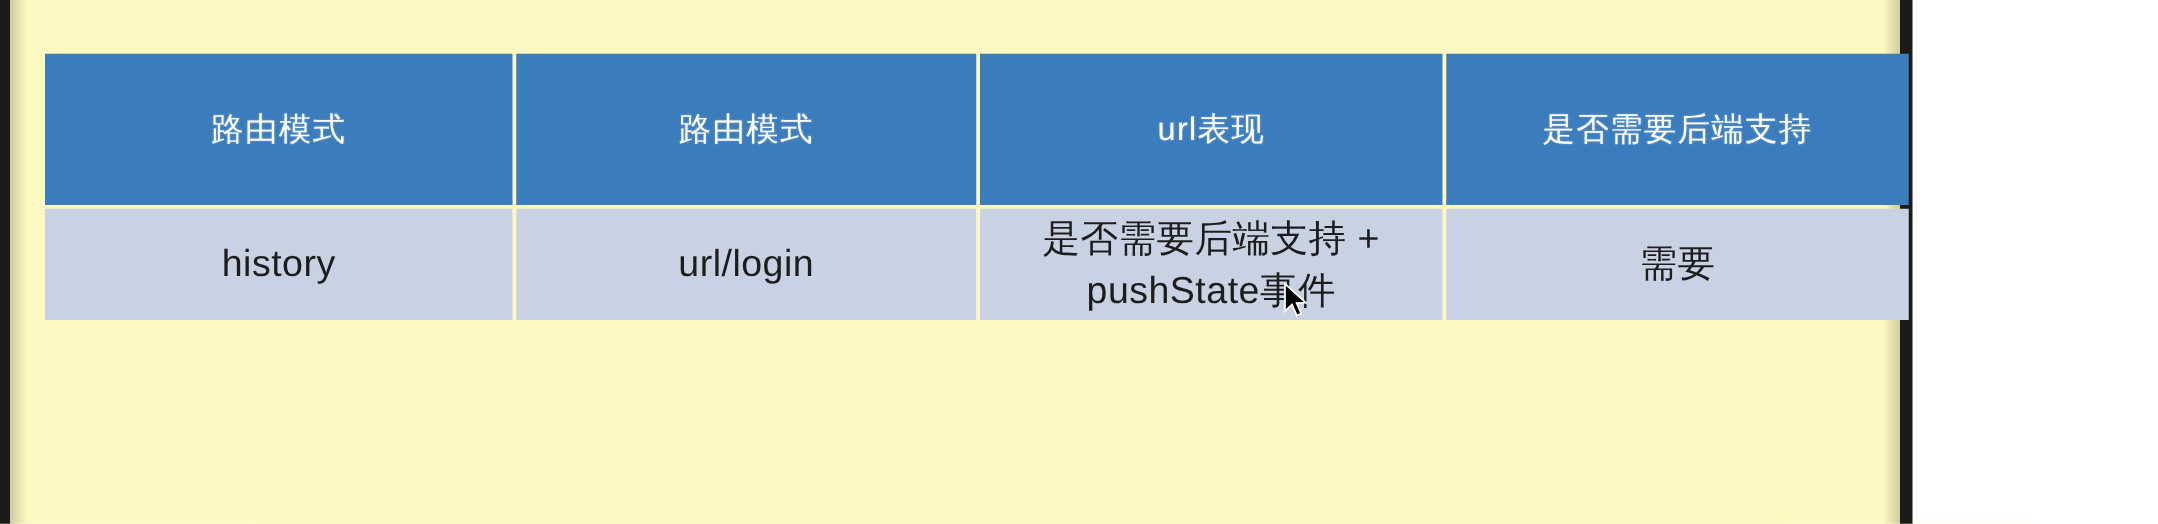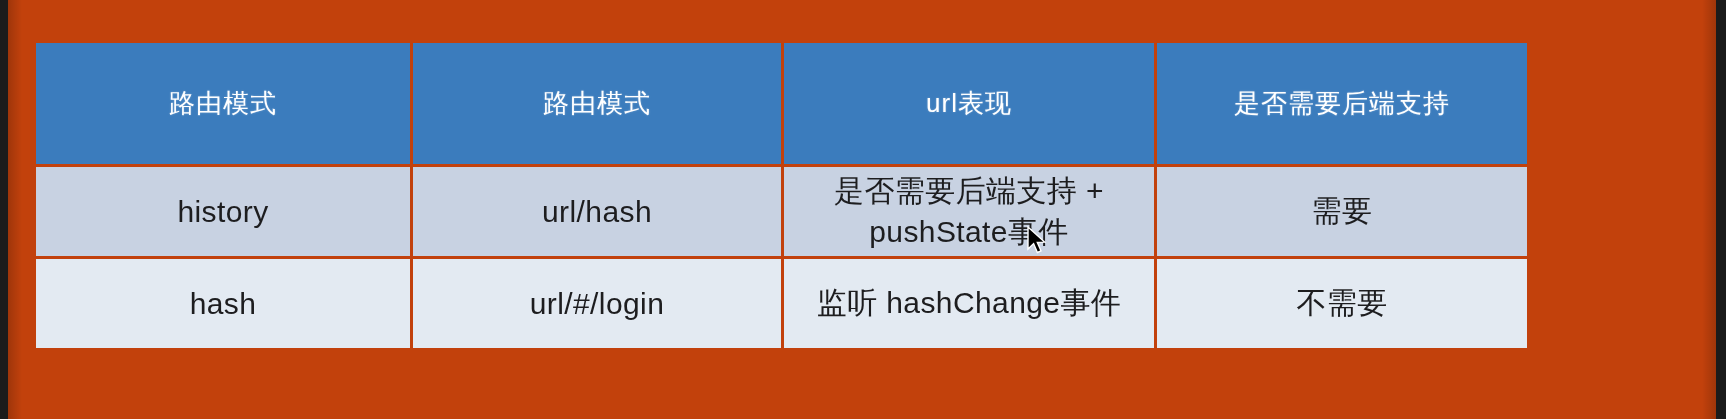--- a/index.html
+++ b/index.html
@@ -8,23 +8,23 @@
   }
   body {
     width: 1726px;
     height: 419px;
     overflow: hidden;
     background: #ffffff;
     font-family: "Liberation Sans", "DejaVu Sans", sans-serif;
   }
   #screen {
     position: relative;
-    width: 1726px;
+    width: 1530px;
     height: 419px;
-    background: #c2410c;
+    background: #fef9c3;
   }
   
   .edge-bar {
     position: absolute;
     top: 0;
     height: 419px;
     background: #1b1b1b;
   }
   .edge-bar.left  { left: 0;   width: 8px; }
   .edge-bar.right { right: 0;  width: 10px; }
@@ -115,29 +115,23 @@
         <tr>
           <th>路由模式</th>
           <th>路由模式</th>
           <th>url表现</th>
           <th>是否需要后端支持</th>
         </tr>
       </thead>
       <tbody>
         <tr class="row-odd">
           <td>history</td>
-          <td>url/hash</td>
+          <td>url/login</td>
           <td>是否需要后端支持 + pushState事件</td>
           <td>需要</td>
-        </tr>
-        <tr class="row-even">
-          <td>hash</td>
-          <td>url/#/login</td>
-          <td>监听 hashChange事件</td>
-          <td>不需要</td>
         </tr>
       </tbody>
     </table>
   </div>
 
   <svg id="cursor" viewBox="0 0 22 30">
     <path d="M2 1 L2 23 L7.6 17.6 L11.4 26.5 L15 24.8 L11.3 16.4 L18.6 16.1 Z" fill="#000000" stroke="#ffffff" stroke-width="1.4"></path>
   </svg>
 
 </div>

